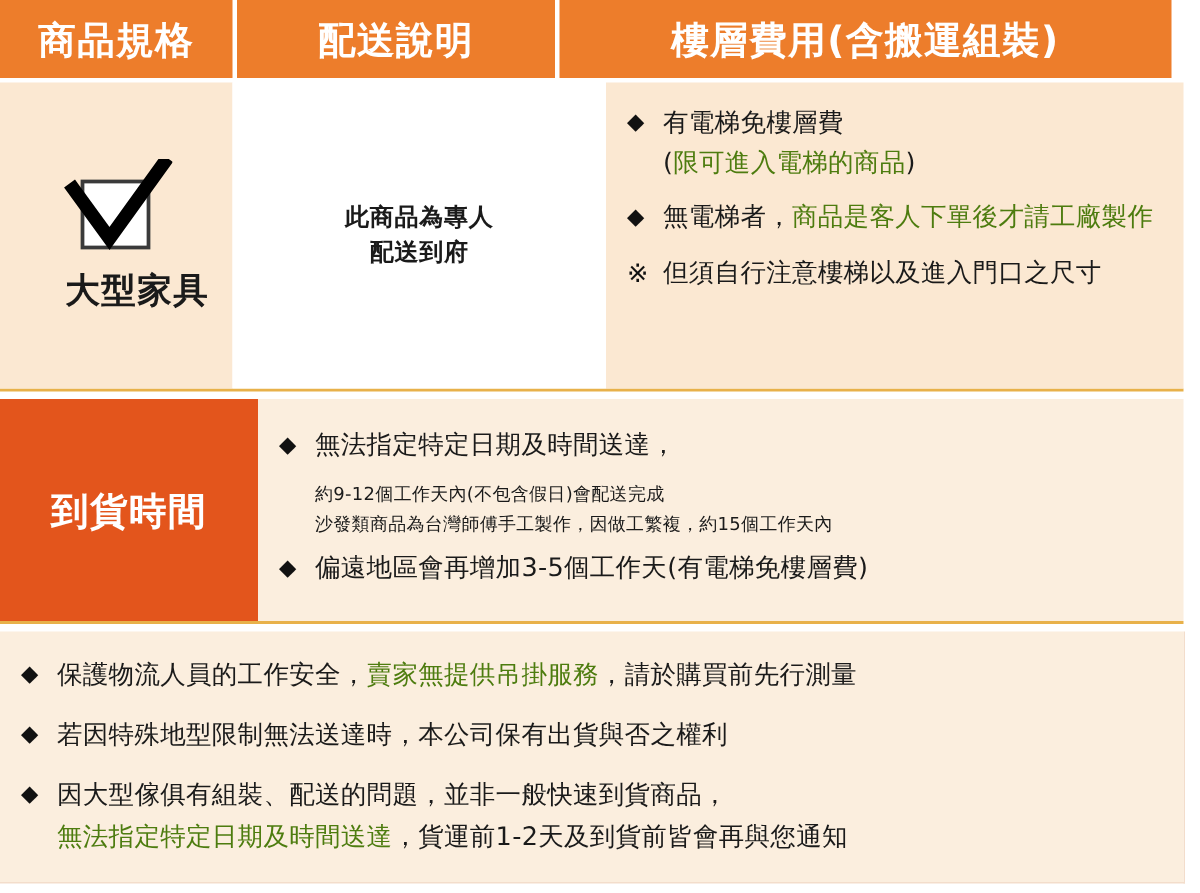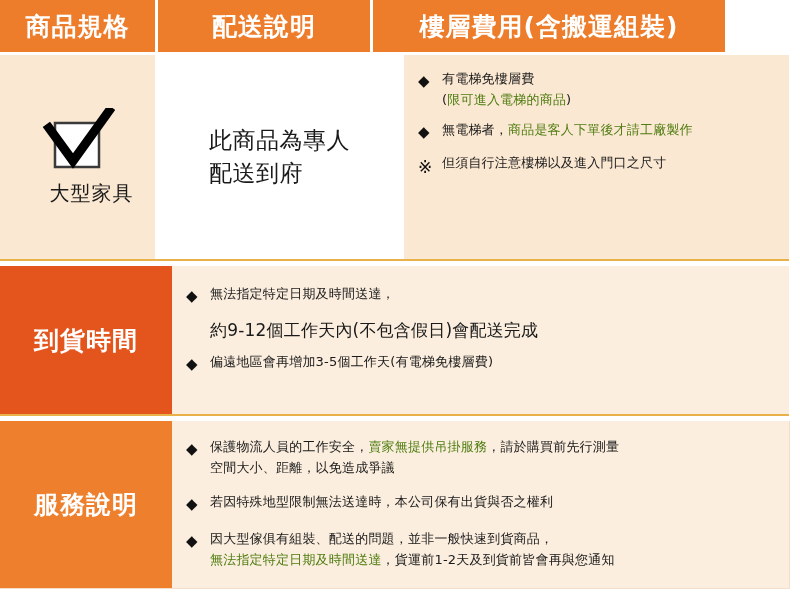--- a/index.html
+++ b/index.html
@@ -38,21 +38,21 @@
     align-items: center;
     justify-content: center;
     color: #ffffff;
     font-size: 25px;
     font-weight: bold;
     letter-spacing: 1px;
     white-space: nowrap;
   }
   .hcell.c1 { width: 155px; }
   .hcell.c2 { width: 212px; margin-left: 3px; }
-  .hcell.c3 { width: 352px; margin-left: 3px; }
+  .hcell.c3 { width: 408px; margin-left: 3px; }
 
   
   .row1 {
     position: absolute;
     left: 0;
     top: 55px;
     width: 789px;
     height: 204px;
     display: flex;
     border-bottom: 2px solid #e8b14a;
@@ -61,40 +61,40 @@
     width: 155px;
     background: #fbe8d2;
     display: flex;
     flex-direction: column;
     align-items: center;
     justify-content: center;
     box-sizing: border-box;
   }
   .check-icon { margin-bottom: 6px; }
   .spec-label {
-    font-size: 20px;
-    font-weight: normal;
+    font-size: 23px;
+    font-weight: bold;
     color: #1a1a1a;
     letter-spacing: 1px;
     margin-left: 28px;
   }
   .r1-deliv {
     width: 249px;
     background: #ffffff;
     display: flex;
     align-items: center;
     justify-content: center;
     box-sizing: border-box;
   }
   .deliv-text {
-    font-size: 23px;
-    font-weight: normal;
+    font-size: 16px;
+    font-weight: bold;
     color: #1a1a1a;
     line-height: 1.42;
-    text-align: left;
+    text-align: center;
     letter-spacing: 0.5px;
   }
   .r1-floor {
     flex: 1;
     background: #fbe8d2;
     box-sizing: border-box;
     padding: 14px 8px 8px 14px;
   }
 
   
@@ -108,21 +108,21 @@
     font-size: 15px;
     line-height: 1.55;
     color: #111111;
     width: 24px;
     text-align: left;
     padding-top: 1px;
   }
   .bullet.ref { font-size: 17px; }
   .btext {
     flex: 1;
-    font-size: 13px;
+    font-size: 17px;
     line-height: 1.6;
     color: #1a1a1a;
     letter-spacing: 0.2px;
   }
   .red { color: #4d7c0f; }
 
   
   .row2 {
     position: absolute;
     left: 0;
@@ -148,21 +148,21 @@
   .lbl-cell.light { background: #ed7f2d; }
   .body-cell {
     flex: 1;
     background: #fbeede;
     box-sizing: border-box;
     padding: 14px 10px 8px 14px;
   }
   .body-cell.r2 { padding-top: 18px; }
 
   .subline {
-    font-size: 17px;
+    font-size: 12px;
     line-height: 1.62;
     color: #1a1a1a;
     padding-left: 24px;
     letter-spacing: 0.2px;
   }
 
   
   .row3 {
     position: absolute;
     left: 0;
@@ -241,40 +241,37 @@
     <div class="lbl-cell deep">
       <span>到貨時間</span>
     </div>
     <div class="body-cell r2">
 
       <div class="blk">
         <span class="bullet">◆</span>
         <span class="btext">無法指定特定日期及時間送達，</span>
       </div>
       <div class="subline">約9-12個工作天內(不包含假日)會配送完成</div>
+      <div class="subline">沙發類商品為台灣師傅手工製作，因做工繁複，約15個工作天內</div>
 
       <div class="blk" style="margin-top:7px;">
         <span class="bullet">◆</span>
         <span class="btext">偏遠地區會再增加3-5個工作天(有電梯免樓層費)</span>
       </div>
 
     </div>
   </div>
 
   <div class="row3">
-    <div class="lbl-cell light">
-      <span>服務說明</span>
-    </div>
     <div class="body-cell">
 
       <div class="blk">
         <span class="bullet">◆</span>
         <span class="btext">
           <span>保護物流人員的工作安全，</span><span class="red">賣家無提供吊掛服務</span><span>，請於購買前先行測量</span><br>
-          <span>空間大小、距離，以免造成爭議</span>
         </span>
       </div>
 
       <div class="blk">
         <span class="bullet">◆</span>
         <span class="btext">若因特殊地型限制無法送達時，本公司保有出貨與否之權利</span>
       </div>
 
       <div class="blk">
         <span class="bullet">◆</span>

